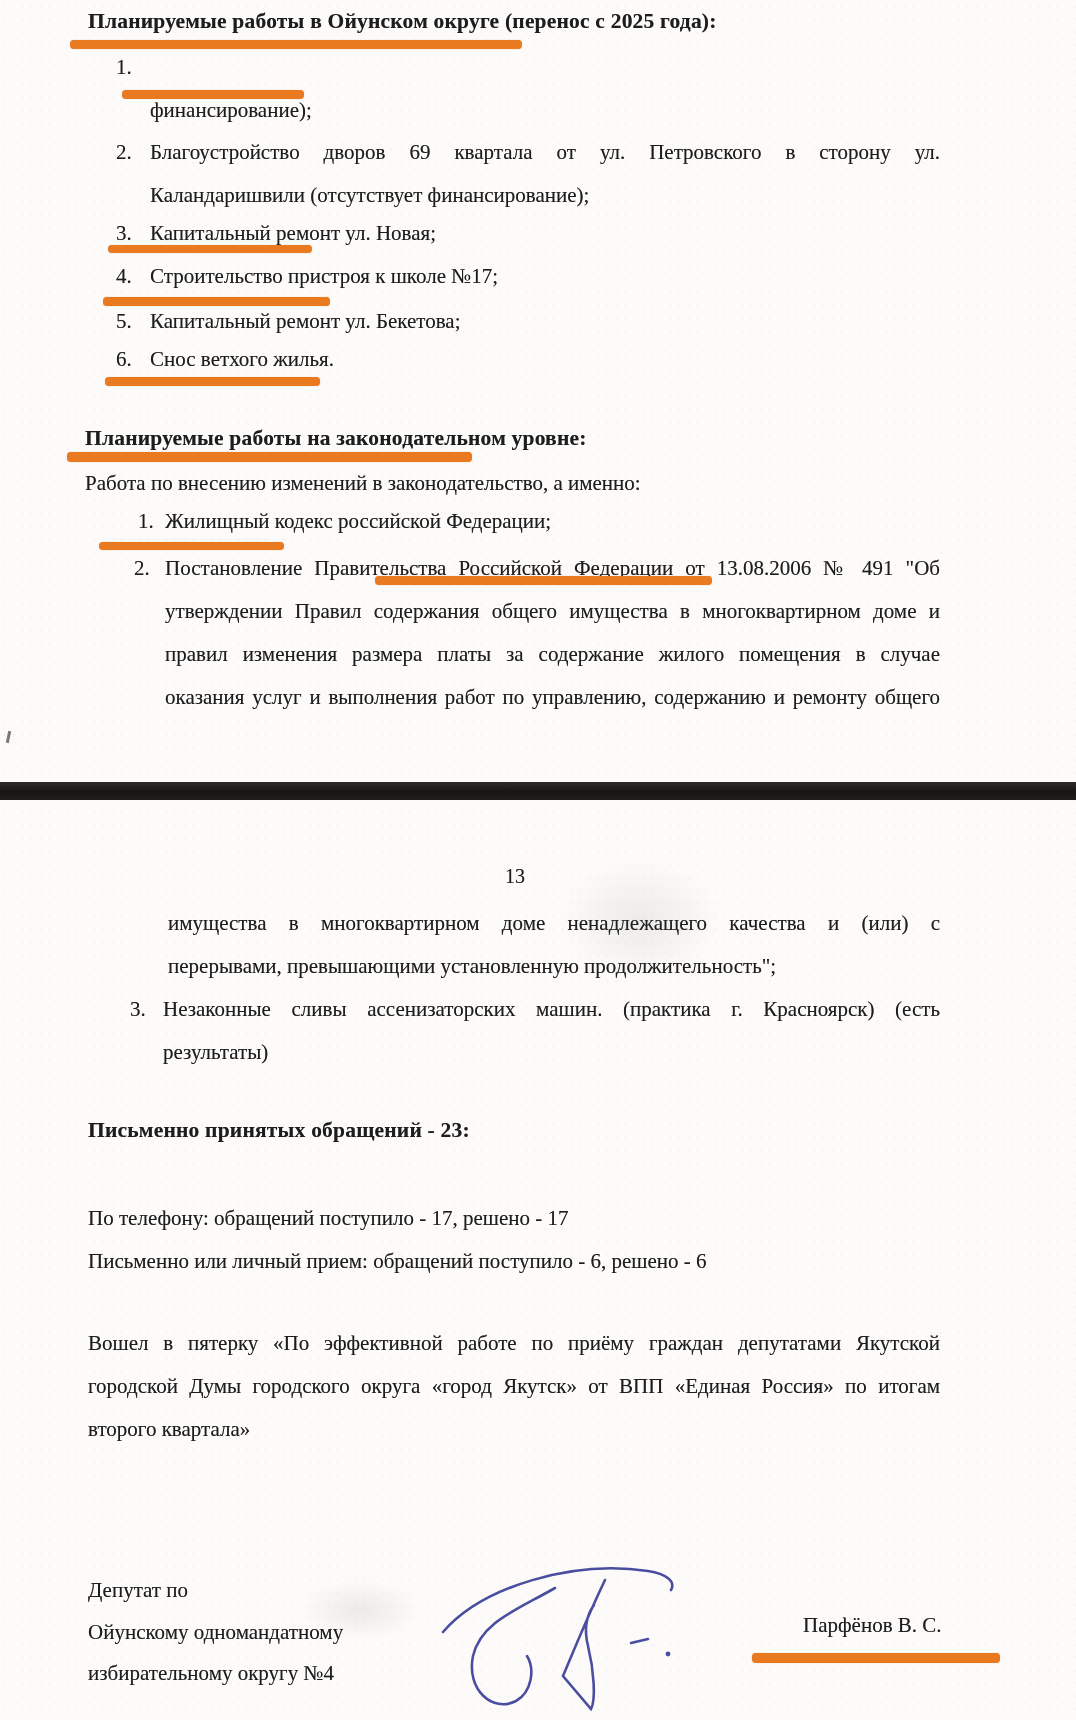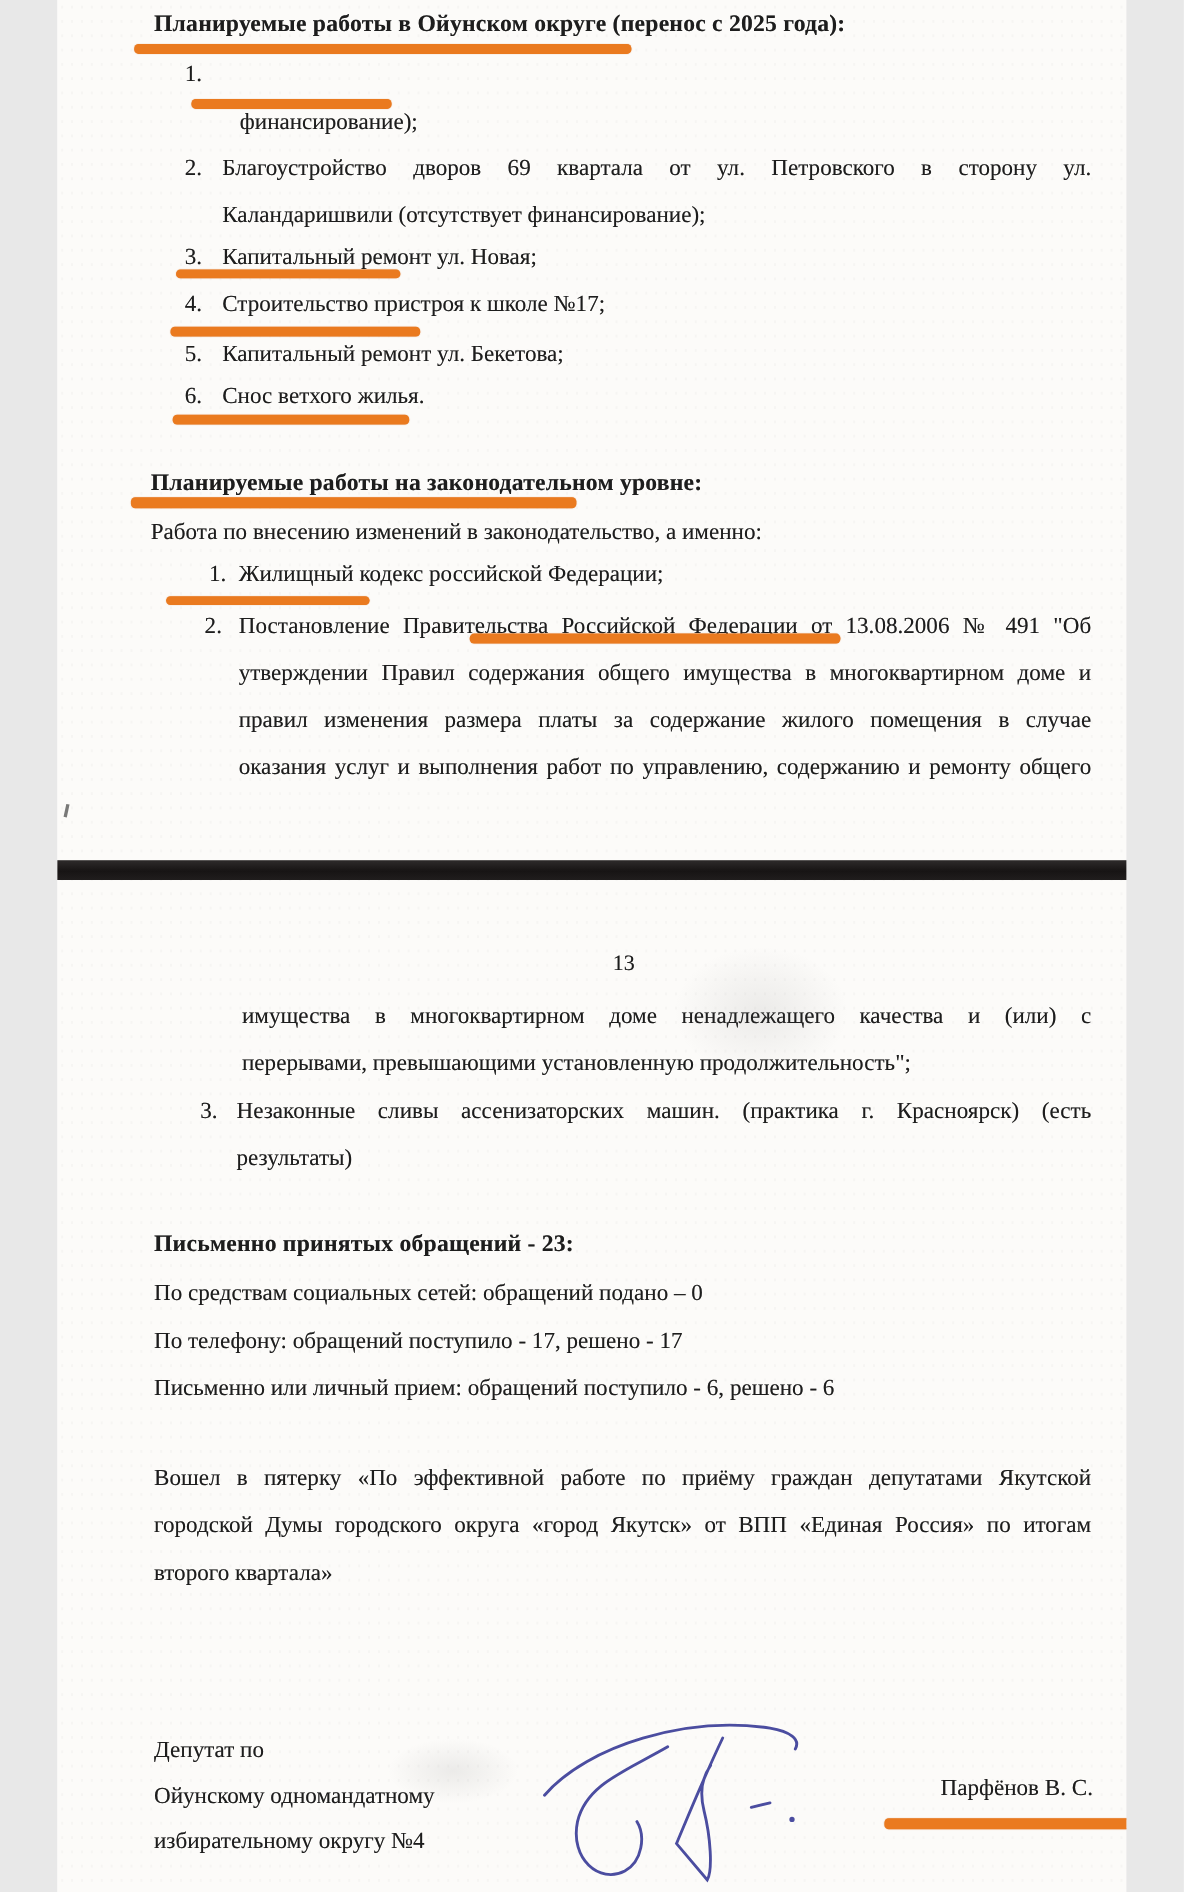--- a/index.html
+++ b/index.html
@@ -1,18 +1,18 @@
 <!DOCTYPE html>
 <html><head>
 <meta charset="utf-8">
 <style>
   html,body{margin:0;padding:0;background:#e8e8e8;}
   .page-wrap{
     position:relative;
-    width:972px;height:1720px;
+    width:1076px;height:1720px;
     margin:0 auto;
     background:#fcfbf9;
     background-image:radial-gradient(rgba(40,40,40,0.028) 1px, transparent 1.2px);
     background-size:9px 13px;
     overflow:hidden;
     font-family:"Liberation Serif","DejaVu Serif",serif;
     color:#1d1d1d;
   }
   .ln{
     position:absolute;
@@ -45,21 +45,21 @@
 </head>
 <body>
 
 <div class="page-wrap">
 
   <div class="ln bold" style="left:88px;top:8px;">Планируемые работы в Ойунском округе (перенос с 2025 года):</div>
   <div class="hl" style="left:70px;top:40px;width:452px;height:9px;"></div>
 
   <div class="ln" style="left:116px;top:54px;">1.</div>
   <div class="hl" style="left:122px;top:90px;width:182px;height:9px;"></div>
-  <div class="ln" style="left:150px;top:97px;margin-left:16px;">финансирование);</div>
+  <div class="ln" style="left:150px;top:97px;">финансирование);</div>
 
   <div class="ln" style="left:116px;top:139px;">2.</div>
   <div class="ln just" style="left:150px;top:139px;width:790px;">Благоустройство дворов 69 квартала от ул. Петровского в сторону ул.</div>
   <div class="ln" style="left:150px;top:182px;">Каландаришвили (отсутствует финансирование);</div>
 
   <div class="ln" style="left:116px;top:220px;">3.</div>
   <div class="ln" style="left:150px;top:220px;">Капитальный ремонт ул. Новая;</div>
   <div class="hl" style="left:108px;top:245px;width:204px;height:8px;"></div>
 
   <div class="ln" style="left:116px;top:263px;">4.</div>
@@ -97,21 +97,20 @@
 
   <div class="ln just" style="left:168px;top:910px;width:772px;">имущества в многоквартирном доме ненадлежащего качества и (или) с</div>
   <div class="ln" style="left:168px;top:953px;">перерывами, превышающими установленную продолжительность";</div>
 
   <div class="ln" style="left:130px;top:996px;">3.</div>
   <div class="ln just" style="left:163px;top:996px;width:777px;">Незаконные сливы ассенизаторских машин. (практика г. Красноярск) (есть</div>
   <div class="ln" style="left:163px;top:1039px;">результаты)</div>
 
   <div class="ln bold" style="left:88px;top:1117px;">Письменно принятых обращений - 23:</div>
 
-  <div class="ln" style="left:88px;top:1162px;">По средствам социальных сетей: обращений подано – 0</div>
   <div class="ln" style="left:88px;top:1205px;">По телефону: обращений поступило - 17, решено - 17</div>
   <div class="ln" style="left:88px;top:1248px;">Письменно или личный прием: обращений поступило - 6, решено - 6</div>
 
   <div class="ln just" style="left:88px;top:1330px;width:852px;">Вошел в пятерку «По эффективной работе по приёму граждан депутатами Якутской</div>
   <div class="ln just" style="left:88px;top:1373px;width:852px;">городской Думы городского округа «город Якутск» от ВПП «Единая Россия» по итогам</div>
   <div class="ln" style="left:88px;top:1416px;">второго квартала»</div>
 
   <div class="ln" style="left:88px;top:1577px;">Депутат по</div>
   <div class="ln" style="left:88px;top:1619px;">Ойунскому одномандатному</div>
   <div class="ln" style="left:88px;top:1660px;">избирательному округу №4</div>

